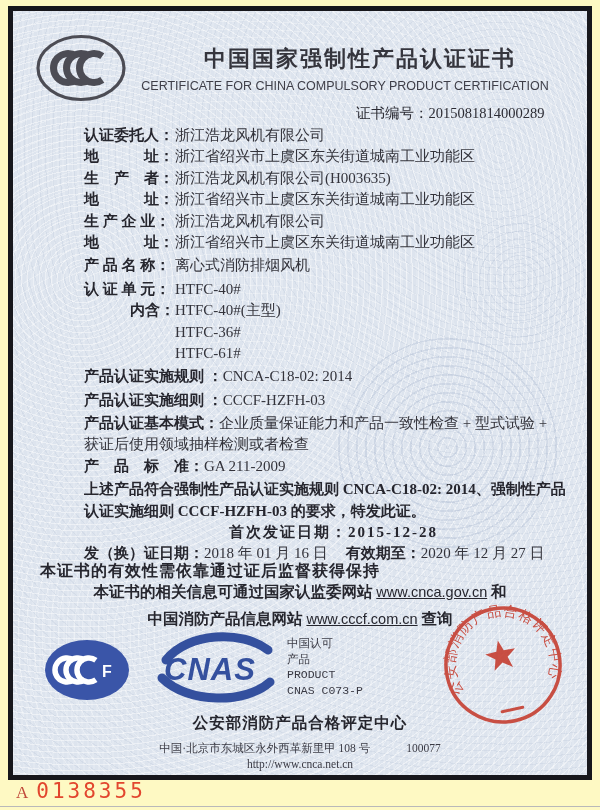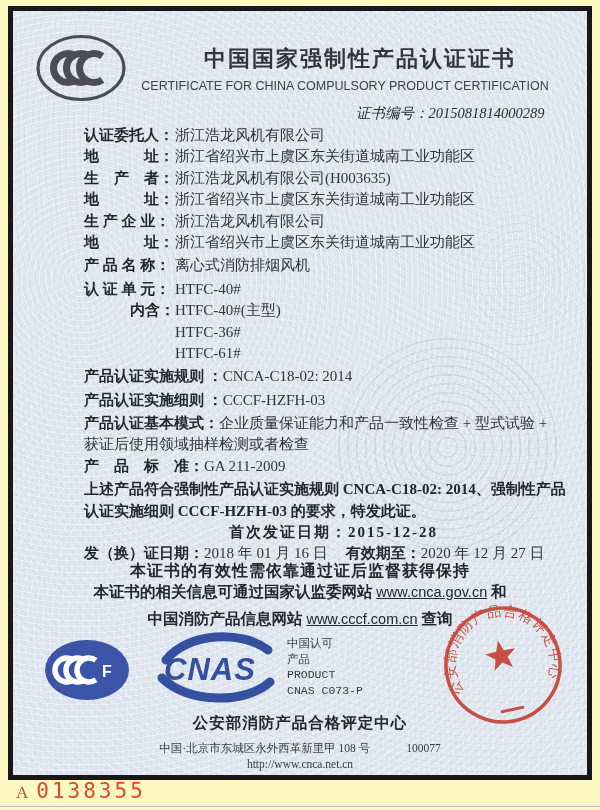--- a/index.html
+++ b/index.html
@@ -20,34 +20,34 @@
   .ros2{left:455px;top:215px;width:130px;height:130px;
         background:repeating-radial-gradient(circle, rgba(140,158,190,.14) 0 1px, rgba(140,158,190,0) 1px 8px);}
 
   .abs{position:absolute;}
   .title{left:150px;top:44px;width:420px;text-align:center;
          font-family:"Liberation Sans","DejaVu Sans",sans-serif;
          font-size:22px;font-weight:bold;letter-spacing:2px;color:#35353d;}
   .subtitle{left:110px;top:79px;width:470px;text-align:center;
             font-family:"Liberation Sans","DejaVu Sans",sans-serif;
             font-size:12.5px;color:#3e3e48;}
-  .certno{left:356px;top:104px;font-size:14.5px;color:#2b2b33;font-style:italic;}
+  .certno{left:356px;top:104px;font-size:14.5px;color:#2b2b33;}
 
   .body-block{left:84px;top:125px;width:486px;color:#30303a;font-size:15px;}
   .row{height:21.4px;line-height:21.4px;white-space:nowrap;}
   .lbl{display:inline-block;width:91px;font-weight:bold;color:#26262e;vertical-align:top;}
   .lbl.r{text-align:right;}
   .val{color:#33333b;}
   .rlbl{font-weight:bold;color:#26262e;}
   .gap2{margin-top:2px;font-family:Liberation Serif, serif;}
   .bold-line{font-weight:bold;color:#26262e;}
   .first-date{padding-left:145px;letter-spacing:2px;}
   .sp18{display:inline-block;width:18px;}
 
-  .notice1{left:40px;top:561px;width:520px;text-align:center;font-size:16px;
+  .notice1{left:40px;top:561px;width:520px;text-align:left;font-size:16px;
            font-weight:bold;color:#26262e;letter-spacing:1px;}
   .notice2{left:20px;top:582px;width:560px;text-align:center;font-size:15.5px;
            font-weight:bold;color:#26262e;}
   .notice3{left:20px;top:609px;width:560px;text-align:center;font-size:15.5px;
            font-weight:bold;color:#26262e;}
   .urltext{font-family:"Liberation Sans","DejaVu Sans",sans-serif;font-size:14.5px;
            font-weight:normal;color:#26262e;text-decoration:underline;cursor:pointer;}
 
   .accr{left:287px;top:636px;font-family:Liberation Mono, monospace;
         font-size:11.5px;line-height:15.5px;color:#3a3a44;}

